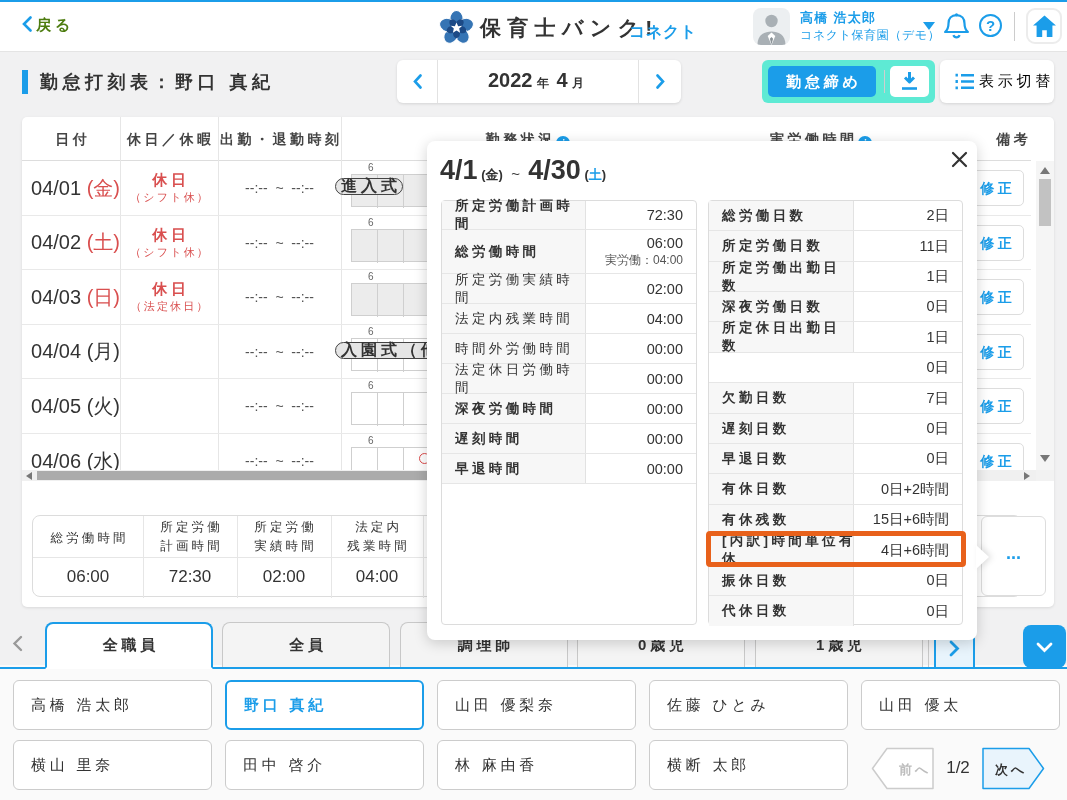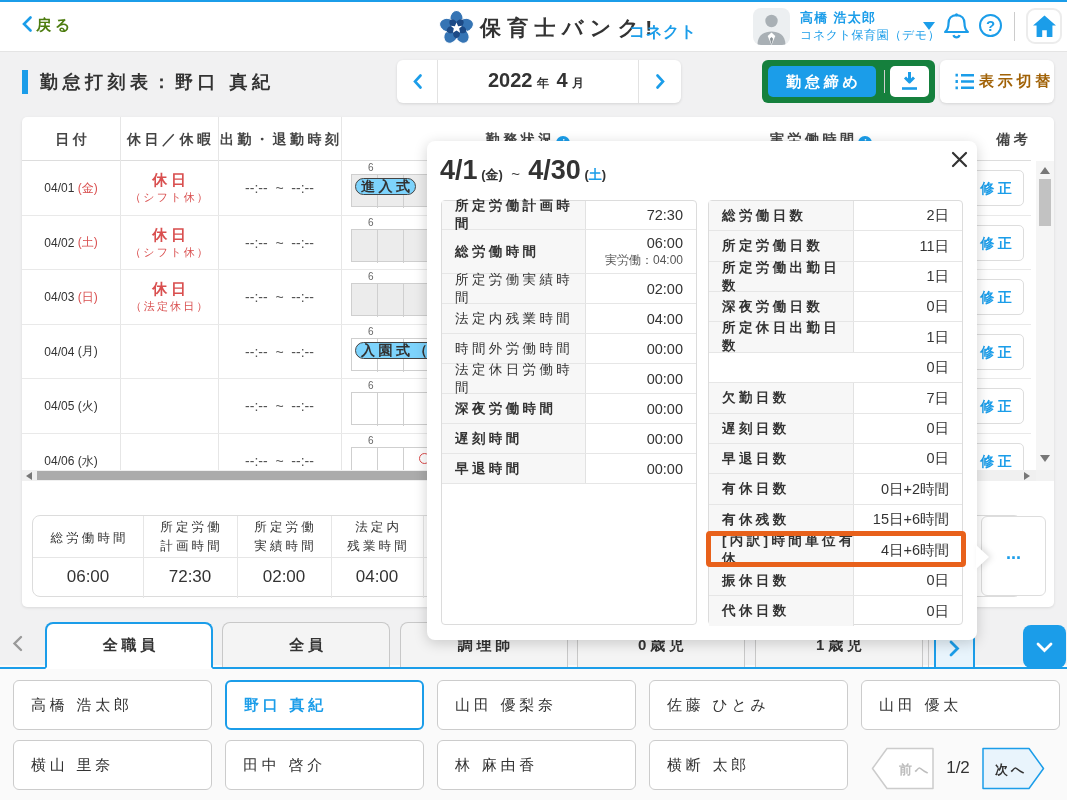--- a/index.html
+++ b/index.html
@@ -8,41 +8,41 @@
 .jp{letter-spacing:.25em}
 .jp2{letter-spacing:.25em;margin-right:-.25em}
 
 #topbar{left:0;top:0;width:1067px;height:2px;background:#1b9de9}
 #header{left:0;top:2px;width:1067px;height:50px;background:#fff;border-bottom:1px solid #e4e4e4}
 #back{left:22px;top:16px;color:#4d7c0f;font-size:15px;font-weight:bold}
 #logo{left:438px;top:8px;height:38px}
 
 #ttl{left:22px;top:70px;height:24px;border-left:6px solid #1b9de9;padding-left:12px;font-size:18px;font-weight:bold;color:#333;line-height:24px;white-space:nowrap}
 #mnav{left:397px;top:60px;width:284px;height:43px;background:#fff;border-radius:6px;box-shadow:0 1px 3px rgba(0,0,0,.12)}
-#btns{left:762px;top:60px;width:173px;height:43px;background:#15803d;border-radius:6px}
+#btns{left:762px;top:60px;width:173px;height:43px;background:#5eead4;border-radius:6px}
 #toggle{left:940px;top:60px;width:114px;height:43px;background:#fff;border-radius:6px;box-shadow:0 1px 3px rgba(0,0,0,.12)}
 
 #tbl{left:22px;top:117px;width:1032px;height:490px;background:#fff;border-radius:5px;box-shadow:0 1px 3px rgba(0,0,0,.1)}
 .hcell{position:absolute;top:0;height:44px;line-height:44px;text-align:center;font-size:14px;font-weight:bold;color:#444}
 .vline{position:absolute;top:0;width:1px;height:353px;background:#e6e6e6}
 .row{position:absolute;left:0;width:1009px;border-bottom:1px solid #e9e9e9}
-.date{position:absolute;left:0;top:0;width:98px;height:100%;display:flex;align-items:center;justify-content:center;font-size:12px;color:#333}
+.date{position:absolute;left:0;top:0;width:98px;height:100%;display:flex;align-items:center;justify-content:flex-end;font-size:20px;color:#333}
 .hol{position:absolute;left:98px;top:0;width:98px;height:100%;display:flex;flex-direction:column;align-items:center;justify-content:center;color:#d94f4f}
 .tim{position:absolute;left:98px;top:0;width:123px;left:196px;height:100%;display:flex;align-items:center;justify-content:center;font-size:14px;color:#555}
 .fix{position:absolute;left:939px;top:0;width:70px;height:100%}
 .fixbtn{position:absolute;left:7px;top:50%;margin-top:-18px;width:56px;height:36px;background:#fff;border:1px solid #ddd;border-radius:5px;color:#1b9de9;font-size:14px;font-weight:bold;text-align:center;line-height:34px}
 .icirc{display:inline-block;width:14px;height:14px;border-radius:50%;background:#1b9de9;color:#fff;font-size:10px;font-style:italic;font-family:"Liberation Serif",serif;text-align:center;line-height:14px;vertical-align:-2px;font-weight:bold}
 .sv{position:absolute;top:0;width:1px;height:82px;background:#e6e6e6}
 .sh{position:absolute;top:0;height:41px;text-align:center;font-size:12.5px;color:#333;line-height:19px;padding-top:2px}
 .sn{position:absolute;top:41px;height:41px;text-align:center;font-size:17px;color:#333;line-height:40px}
 .tg{position:absolute;left:329px;top:13px;width:103px;height:33px;background:#fff;border:1px solid #cfcfcf}
 .tg.gy{background:#ececec}
 .tgl{position:absolute;top:0;width:1px;height:33px;background:#cfcfcf}
 .t6{position:absolute;left:346px;top:1px;font-size:10px;color:#666}
-.badge{position:absolute;left:333px;top:17px;height:17px;border:1.5px solid #444;border-radius:9px;background:#7dd3fc;font-size:14px;font-weight:bold;color:#333;line-height:14px;padding:0 5px;white-space:nowrap;z-index:2}
+.badge{position:absolute;left:313px;top:17px;height:17px;border:1.5px solid #444;border-radius:9px;background:#e5e5e5;font-size:16px;font-weight:bold;color:#333;line-height:14px;padding:0 5px;white-space:nowrap;z-index:2}
 .rdot{position:absolute;left:397px;top:19px;width:11px;height:11px;border:1.5px solid #dc4a4a;border-radius:50%}
 .hd1{font-size:15px;font-weight:bold;letter-spacing:.25em;margin-right:-.25em}
 .hd2{font-size:11px;letter-spacing:.2em;margin-right:-.2em}
 
 #modal{left:427px;top:141px;width:550px;height:499px;background:#fff;border-radius:8px;box-shadow:0 3px 14px rgba(0,0,0,.18);z-index:40}
 .mtbl{position:absolute;border:1px solid #dcdcdc;border-radius:4px;background:#fff}
 .mrow{position:absolute;left:0;width:100%;border-bottom:1px solid #e6e6e6}
 .mlab{position:absolute;left:0;top:0;height:100%;background:#f7f7f7;border-right:1px solid #e2e2e2;display:flex;align-items:center;padding-left:13px;font-size:13.5px;color:#333}
 .mval{position:absolute;right:0;top:0;height:100%;display:flex;align-items:center;justify-content:flex-end;padding-right:13px;font-size:14.5px;color:#333}
 
@@ -127,21 +127,21 @@
       </svg>
 </div>
 </div>
 <div class="abs" id="toggle">
 <svg width="19" height="17" viewBox="0 0 19 17" style="position:absolute;left:15px;top:13px">
       <g stroke="#1b9de9" stroke-width="2.6">
         <path d="M6 2.2 h13 M6 8.5 h13 M6 14.8 h13"></path>
         <path d="M.5 2.2 h2.4 M.5 8.5 h2.4 M.5 14.8 h2.4" stroke-width="2.8"></path>
       </g>
     </svg>
-<div style="position:absolute;left:39px;top:0;height:43px;line-height:42px;color:#a16207;font-size:15px;font-weight:bold;white-space:nowrap"><span class="jp2">表示切替</span></div>
+<div style="position:absolute;left:39px;top:0;height:43px;line-height:42px;color:#000000;font-size:15px;font-weight:normal;white-space:nowrap"><span class="jp2">表示切替</span></div>
 </div>
 <div class="abs" id="tbl">
 
   <div class="hcell" style="left:0;width:98px"><span class="jp2">日付</span></div>
   <div class="hcell" style="left:98px;width:98px"><span class="jp2">休日／休暇</span></div>
   <div class="hcell" style="left:196px;width:123px"><span class="jp2">出勤・退勤時刻</span></div>
   <div class="hcell" style="left:426px;width:160px"><span class="jp2">勤務状況</span> <span class="icirc">i</span></div>
   <div class="hcell" style="left:719px;width:160px"><span class="jp2">実労働時間</span> <span class="icirc">i</span></div>
   <div class="hcell" style="left:955px;width:70px"><span class="jp2">備考</span></div>
   <div style="position:absolute;left:0;top:43px;width:1009px;height:1px;background:#ddd"></div>

